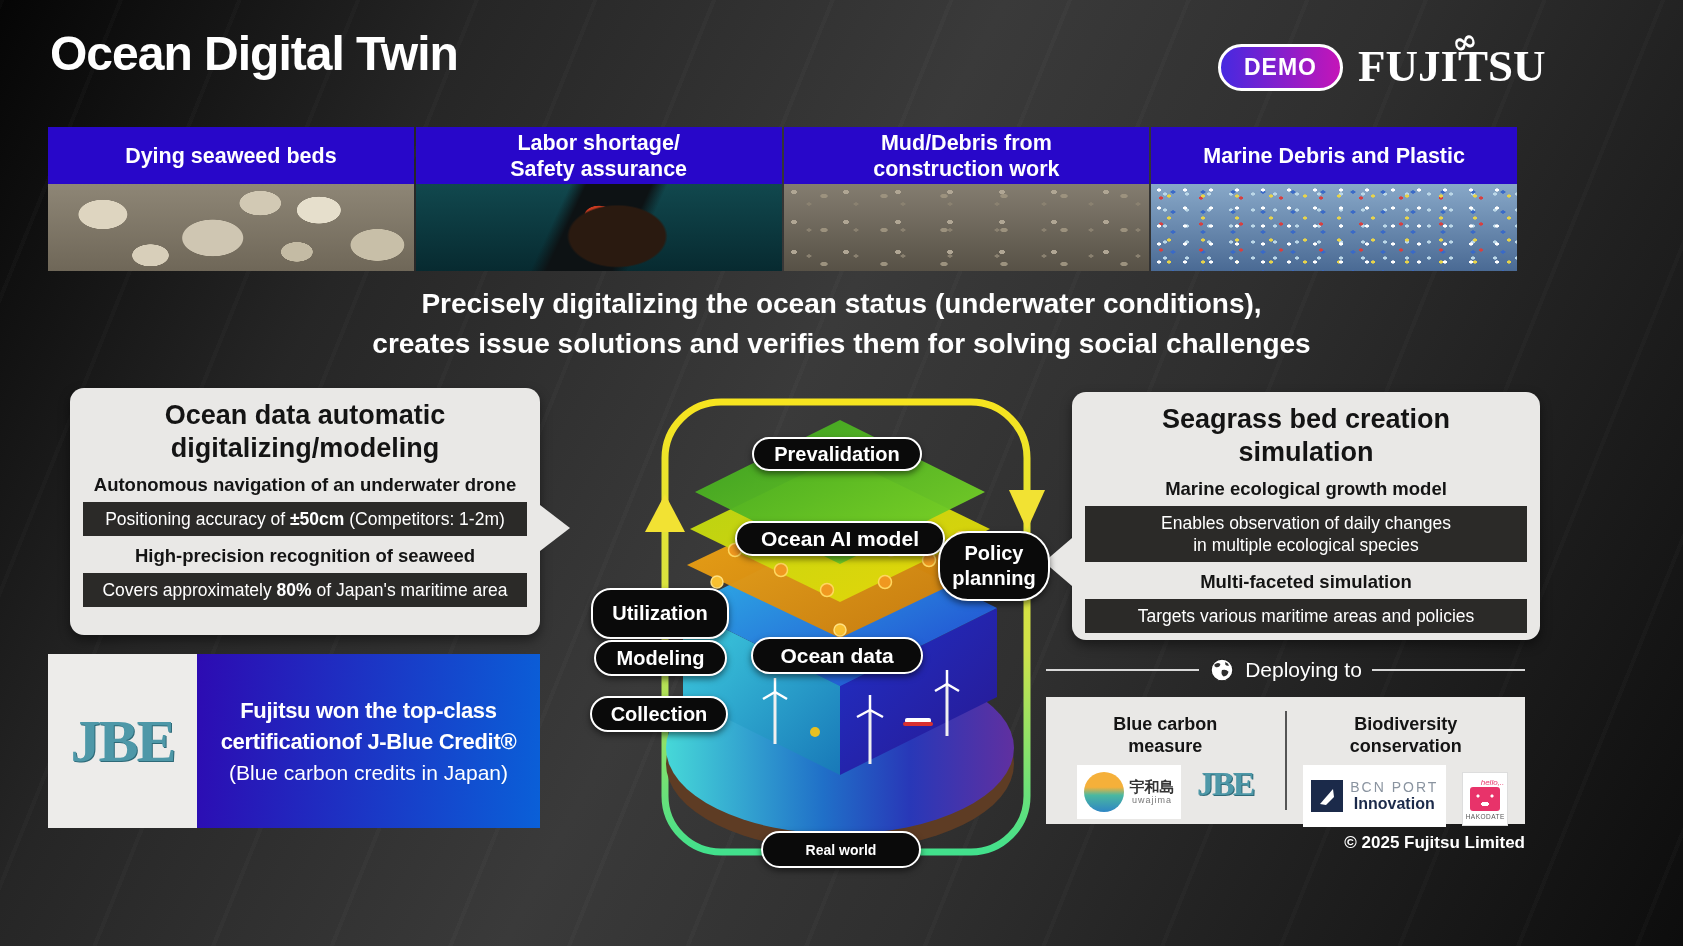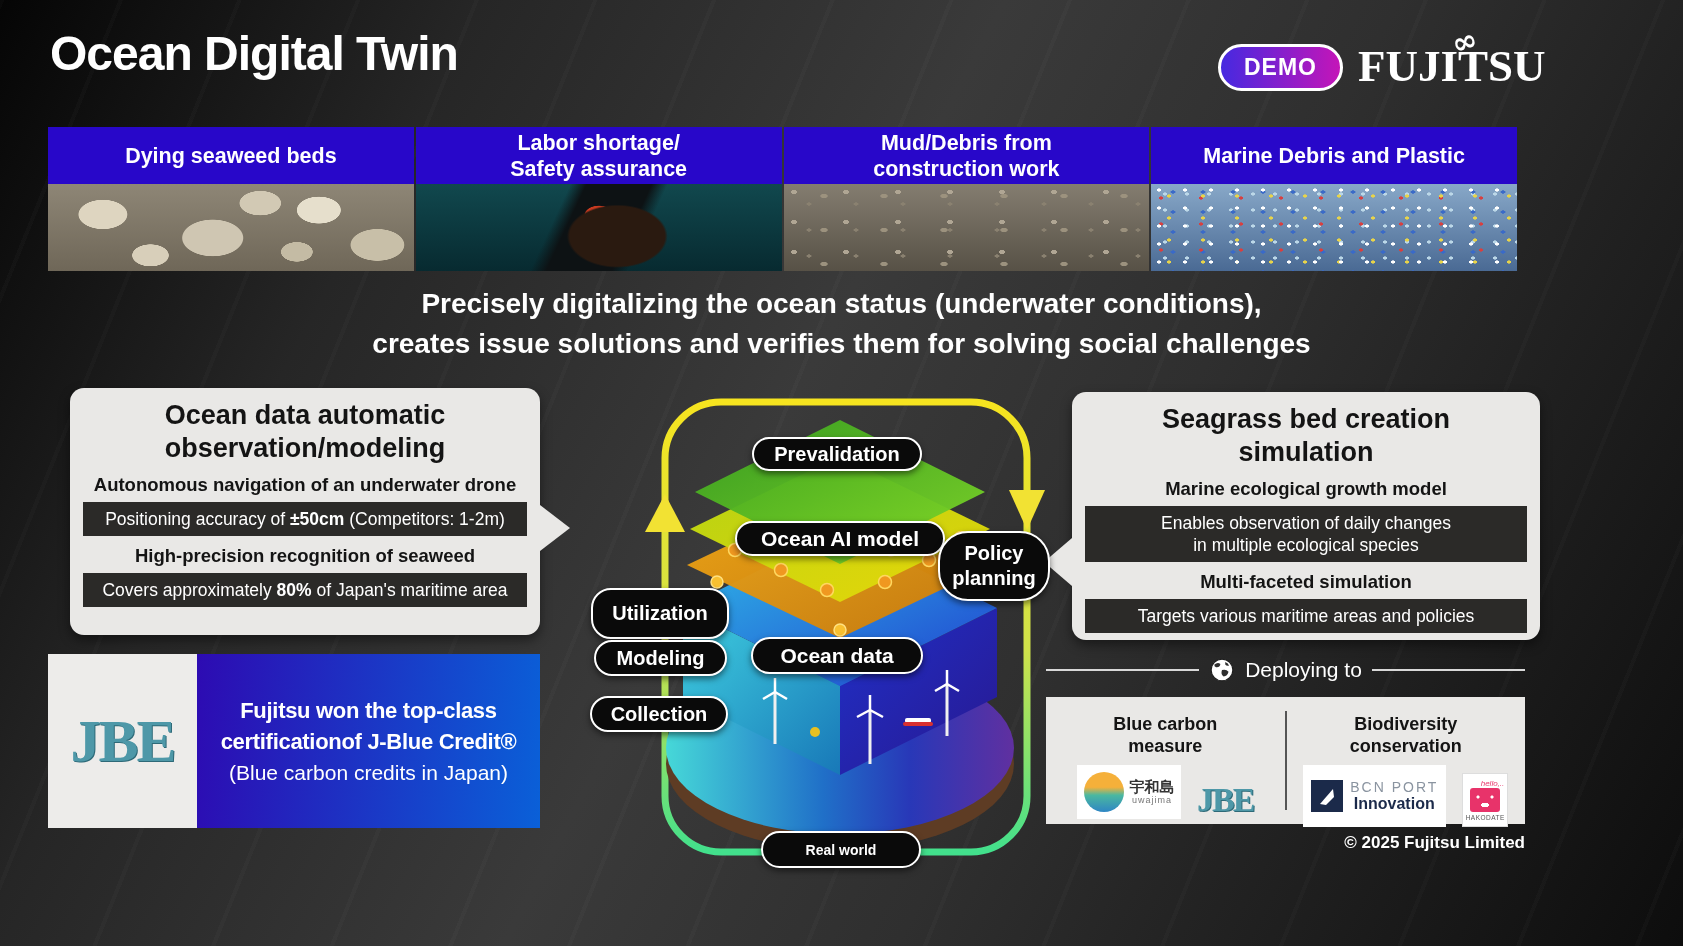--- a/index.html
+++ b/index.html
@@ -120,21 +120,21 @@
   
   .deploy-head{ position:absolute; left:1046px; top:655px; width:479px; height:30px;
     display:flex; align-items:center; gap:10px; font-size:21px; z-index:2; }
   .deploy-head .rule{ flex:1; height:2px; background:#d8d8d8; }
   .deploy-head .txt{ white-space:nowrap; }
   .deploy-panel{ position:absolute; left:1046px; top:697px; width:479px; height:127px;
     background:#e9e8e6; color:#141414; display:flex; z-index:2; }
   .deploy-col{ flex:1; text-align:center; padding-top:16px; }
   .deploy-divider{ width:2px; background:#555; margin:14px 0; }
   .col-title{ font-size:18px; font-weight:bold; line-height:22px; }
-  .logo-row{ display:flex; align-items:flex-end; justify-content:center; gap:16px; margin-top:8px; }
+  .logo-row{ display:flex; align-items:flex-start; justify-content:center; gap:16px; margin-top:8px; }
   .uwajima{ background:#fff; width:104px; height:54px; display:flex; align-items:center; justify-content:center; gap:6px; }
   .uwajima .circ{ width:40px; height:40px; border-radius:50%;
     background:linear-gradient(180deg,#f5b03a 0%,#f5b03a 38%,#4ab8a0 58%,#2f86c4 100%); }
   .uwajima .jp{ font-size:15px; font-weight:bold; color:#333; line-height:16px; }
   .uwajima .en{ font-size:9px; color:#777; letter-spacing:1px; }
   .jbe-small{ font-size:34px; }
   .bcn{ background:#fff; height:62px; display:flex; align-items:center; gap:7px; padding:0 8px; }
   .bcn-text .t1{ font-size:14px; color:#8a94a0; letter-spacing:2px; line-height:15px; }
   .bcn-text .t2{ font-size:16px; font-weight:bold; color:#1b2a4a; line-height:17px; }
   .hako{ background:#fff; width:46px; height:54px; border:1px solid #ddd; display:flex; flex-direction:column; align-items:center; justify-content:center;margin-top:7px; }
@@ -192,21 +192,21 @@
   </div>
 
   <div class="tagline">
     <div>Precisely digitalizing the ocean status (underwater conditions),</div>
     <div>creates issue solutions and verifies them for solving social challenges</div>
   </div>
 
   <div class="panel panel-left">
     <div class="p-title">
       <div>Ocean data automatic</div>
-      <div>observation/modeling</div>
+      <div>digitalizing/modeling</div>
     </div>
     <div class="p-feature">Autonomous navigation of an underwater drone</div>
     <div class="p-bar"><span>Positioning accuracy of </span><span class="b">±50cm</span><span> (Competitors: 1-2m)</span></div>
     <div class="p-feature">High-precision recognition of seaweed</div>
     <div class="p-bar"><span>Covers approximately </span><span class="b">80%</span><span> of Japan's maritime area</span></div>
     <div class="arrow-right"></div>
   </div>
 
   <div class="panel panel-right">
     <div class="p-title">

